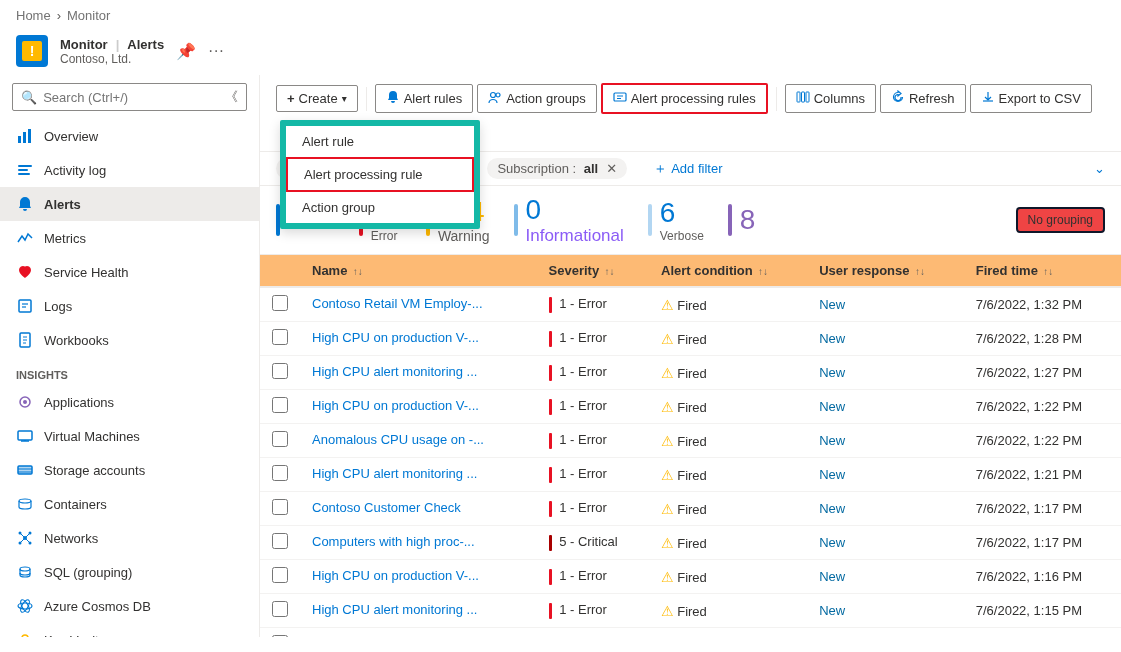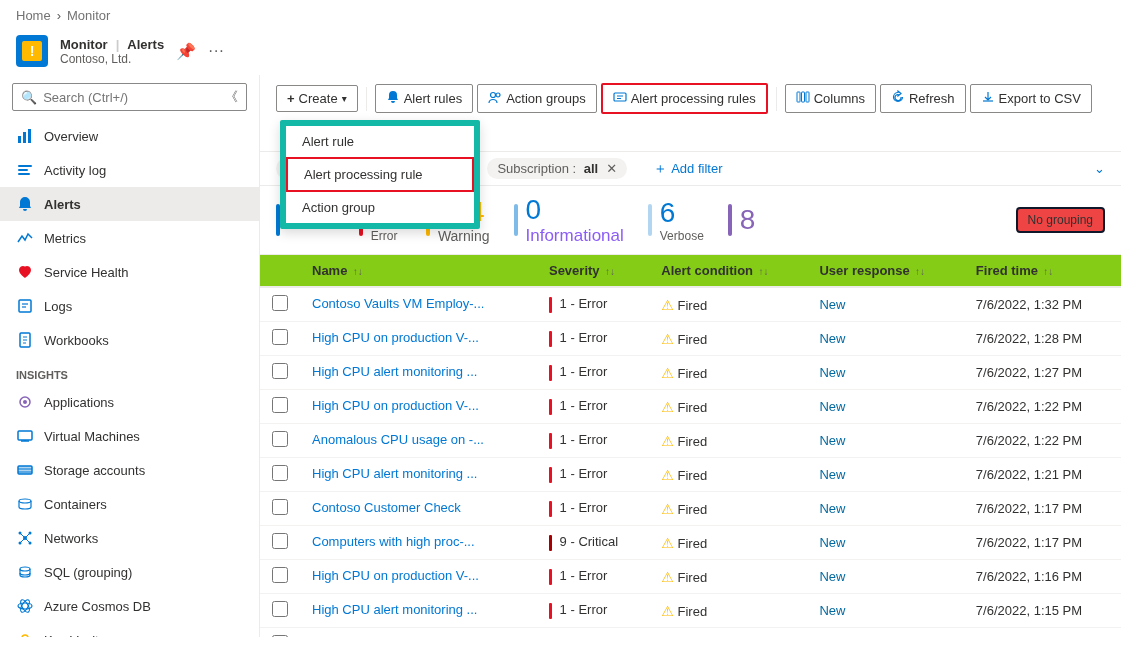--- a/index.html
+++ b/index.html
@@ -58,21 +58,21 @@
 
     
     .severity-summary { display: flex; align-items: center; padding: 8px 16px; gap: 24px; border-bottom: 1px solid #edebe9; }
     .severity-item { display: flex; align-items: center; gap: 8px; }
     .severity-bar { width: 4px; height: 32px; border-radius: 2px; }
     .no-grouping { margin-left: auto; padding: 4px 10px; border: 2px solid #0f172a; border-radius: 4px; font-size: 12px; color: #323130; background: #ef4444; cursor: pointer; }
 
     
     .table-container { flex: 1; overflow-y: auto; }
     table { width: 100%; border-collapse: collapse; }
-    thead th { padding: 8px 12px; text-align: left; font-weight: 600; font-size: 12px; color: #323130; border-bottom: 2px solid #edebe9; position: sticky; top: 0; background: #84cc16; white-space: nowrap; }
+    thead th { padding: 8px 12px; text-align: left; font-weight: 600; font-size: 12px; color: #323130; border-bottom: 2px solid #edebe9; position: sticky; top: 0; background: #fdba74; white-space: nowrap; }
     thead th .sort-icon { color: #605e5c; font-size: 10px; margin-left: 2px; }
     tbody tr { border-bottom: 1px solid #f3f2f1; }
     tbody td { padding: 7px 12px; font-size: 13px; white-space: nowrap; }
     .row-checkbox { width: 16px; height: 16px; cursor: pointer; }
     .alert-name { color: #0078d4; cursor: pointer; max-width: 200px; overflow: hidden; text-overflow: ellipsis; display: inline-block; }
     .severity-dot { display: inline-block; width: 3px; height: 16px; border-radius: 1px; margin-right: 4px; vertical-align: middle; }
     .sev-critical { background: #a80000; }
     .sev-error { background: #e81123; }
     .fired-icon { color: #ffb900; font-size: 14px; }
     .user-response { color: #0369a1; }
@@ -464,21 +464,21 @@
             </th>
             <th>
               <span>Fired time</span>
               <span class="sort-icon">↑↓</span>
             </th>
           </tr>
         </thead>
         <tbody id="alerts-tbody">
         <tr>
     <td><input type="checkbox" class="row-checkbox" style=""></td>
-    <td><span class="alert-name">Contoso Vaults VM Employ-...</span></td>
+    <td><span class="alert-name">Contoso Retail VM Employ-...</span></td>
     <td>
       <span class="severity-dot sev-error"></span>
       <span>1 - Error</span>
     </td>
     <td>
       <span class="fired-icon">⚠</span>
       <span> Fired</span>
     </td>
     <td>
       <span class="user-response">New</span>
@@ -593,21 +593,21 @@
     </td>
     <td>
       <span>7/6/2022, 1:17 PM</span>
     </td>
   </tr>
             <tr>
     <td><input type="checkbox" class="row-checkbox" style=""></td>
     <td><span class="alert-name">Computers with high proc-...</span></td>
     <td>
       <span class="severity-dot sev-critical"></span>
-      <span>9 - Critical</span>
+      <span>5 - Critical</span>
     </td>
     <td>
       <span class="fired-icon">⚠</span>
       <span> Fired</span>
     </td>
     <td>
       <span class="user-response">New</span>
     </td>
     <td>
       <span>7/6/2022, 1:17 PM</span>

